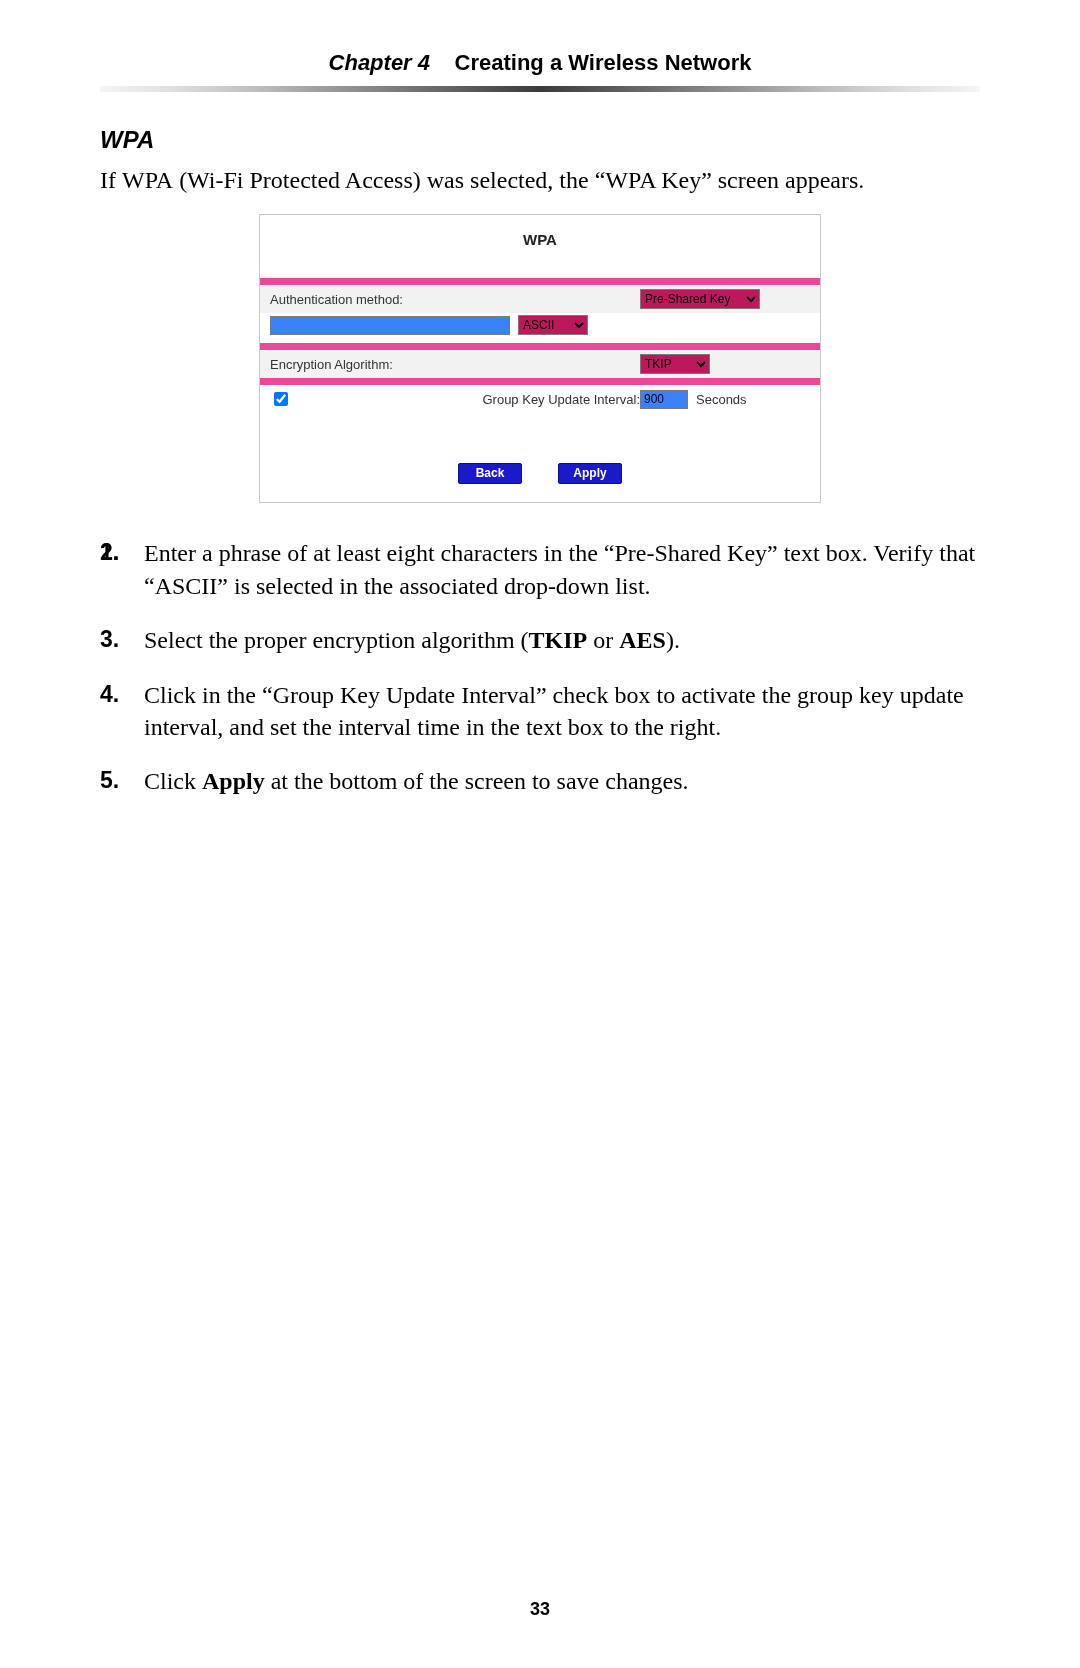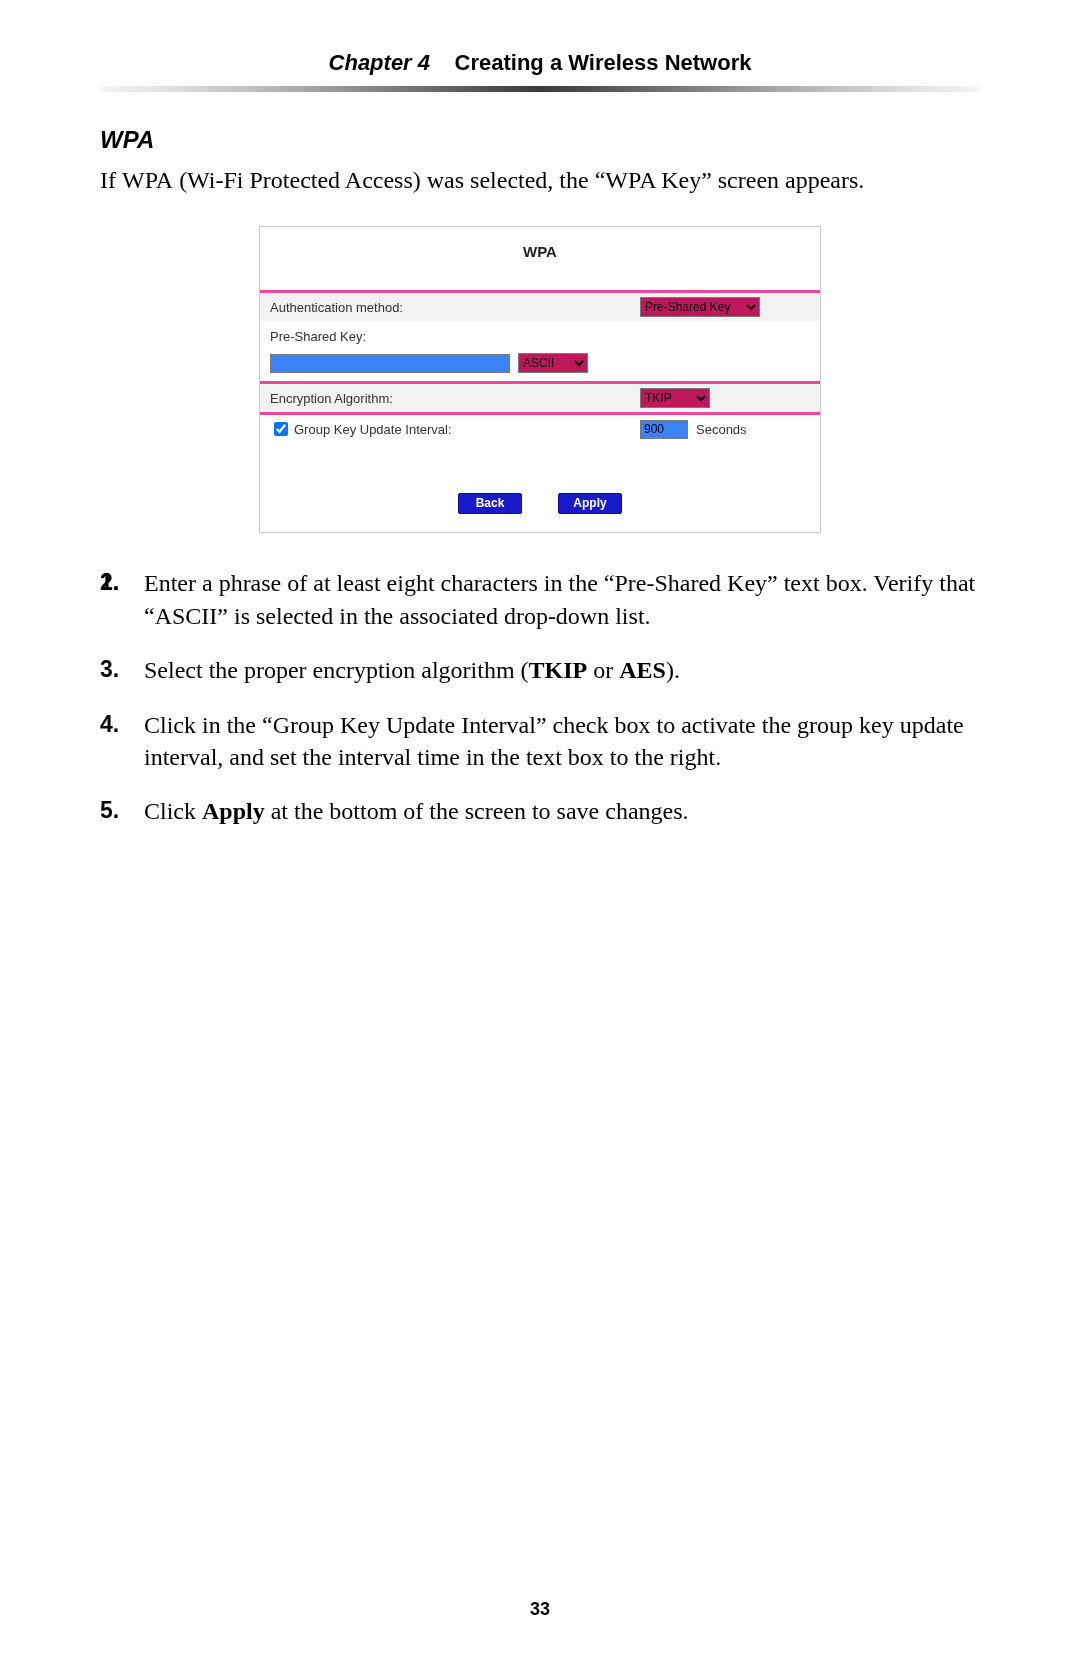--- a/index.html
+++ b/index.html
@@ -40,21 +40,21 @@
   .section-title {
     font-family: "Segoe UI", Arial, sans-serif;
     font-weight: 700;
     font-style: italic;
     font-size: 24px;
     margin: 0 0 10px 0;
   }
   .body-text {
     font-size: 24px;
     line-height: 1.35;
-    margin: 0 0 30px 0;
+    margin: 0 0 18px 0;
     font-family: Georgia, "Times New Roman", serif;
   }
   .smallcaps {
     font-variant: small-caps;
   }
 
   
   .panel-wrap {
     display: flex;
     justify-content: center;
@@ -71,21 +71,21 @@
   .panel-title {
     text-align: center;
     font-weight: 700;
     padding: 16px 0 30px 0;
     font-size: 15px;
     color: #222;
   }
   .panel-row {
     display: flex;
     align-items: center;
-    border-top: 3px solid #ec4899;
+    border-top: 7px solid #ec4899;
     min-height: 30px;
     padding: 4px 10px;
     box-sizing: border-box;
   }
   .panel-row.shade {
     background: #f2f2f2;
   }
   .panel-row .left {
     flex: 0 0 370px;
   }
@@ -193,24 +193,20 @@
 
       <div class="panel-row shade">
         <div class="left">Authentication method:</div>
         <div class="right">
           <select class="tselect" style="width:120px">
             <option>Pre-Shared Key</option>
           </select>
         </div>
       </div>
 
-      <div class="panel-row" style="border-top:none;">
-        <div class="left">Pre-Shared Key:</div>
-        <div class="right"></div>
-      </div>
 
       <div class="panel-row" style="border-top:none; padding-top:0; padding-bottom:6px;">
         <div class="left" style="display:flex; gap:8px; align-items:center;">
           <input class="tinput" style="width: 240px;" value="">
           <select class="tselect" style="width:70px">
             <option>ASCII</option>
           </select>
         </div>
         <div class="right"></div>
       </div>
@@ -218,21 +214,21 @@
       <div class="panel-row shade">
         <div class="left">Encryption Algorithm:</div>
         <div class="right">
           <select class="tselect" style="width:70px">
             <option>TKIP</option>
           </select>
         </div>
       </div>
 
       <div class="panel-row">
-        <div class="left" style="display:flex; align-items:center;">
+        <div class="left" style="display:flex; align-items:center;justify-content:space-between;">
           <input type="checkbox" class="tcheck" checked="" style="">
           <span>Group Key Update Interval:</span>
         </div>
         <div class="right">
           <input class="tinput" style="width: 48px;" value="900">
           <span>Seconds</span>
         </div>
       </div>
 
       <div class="panel-buttons">

